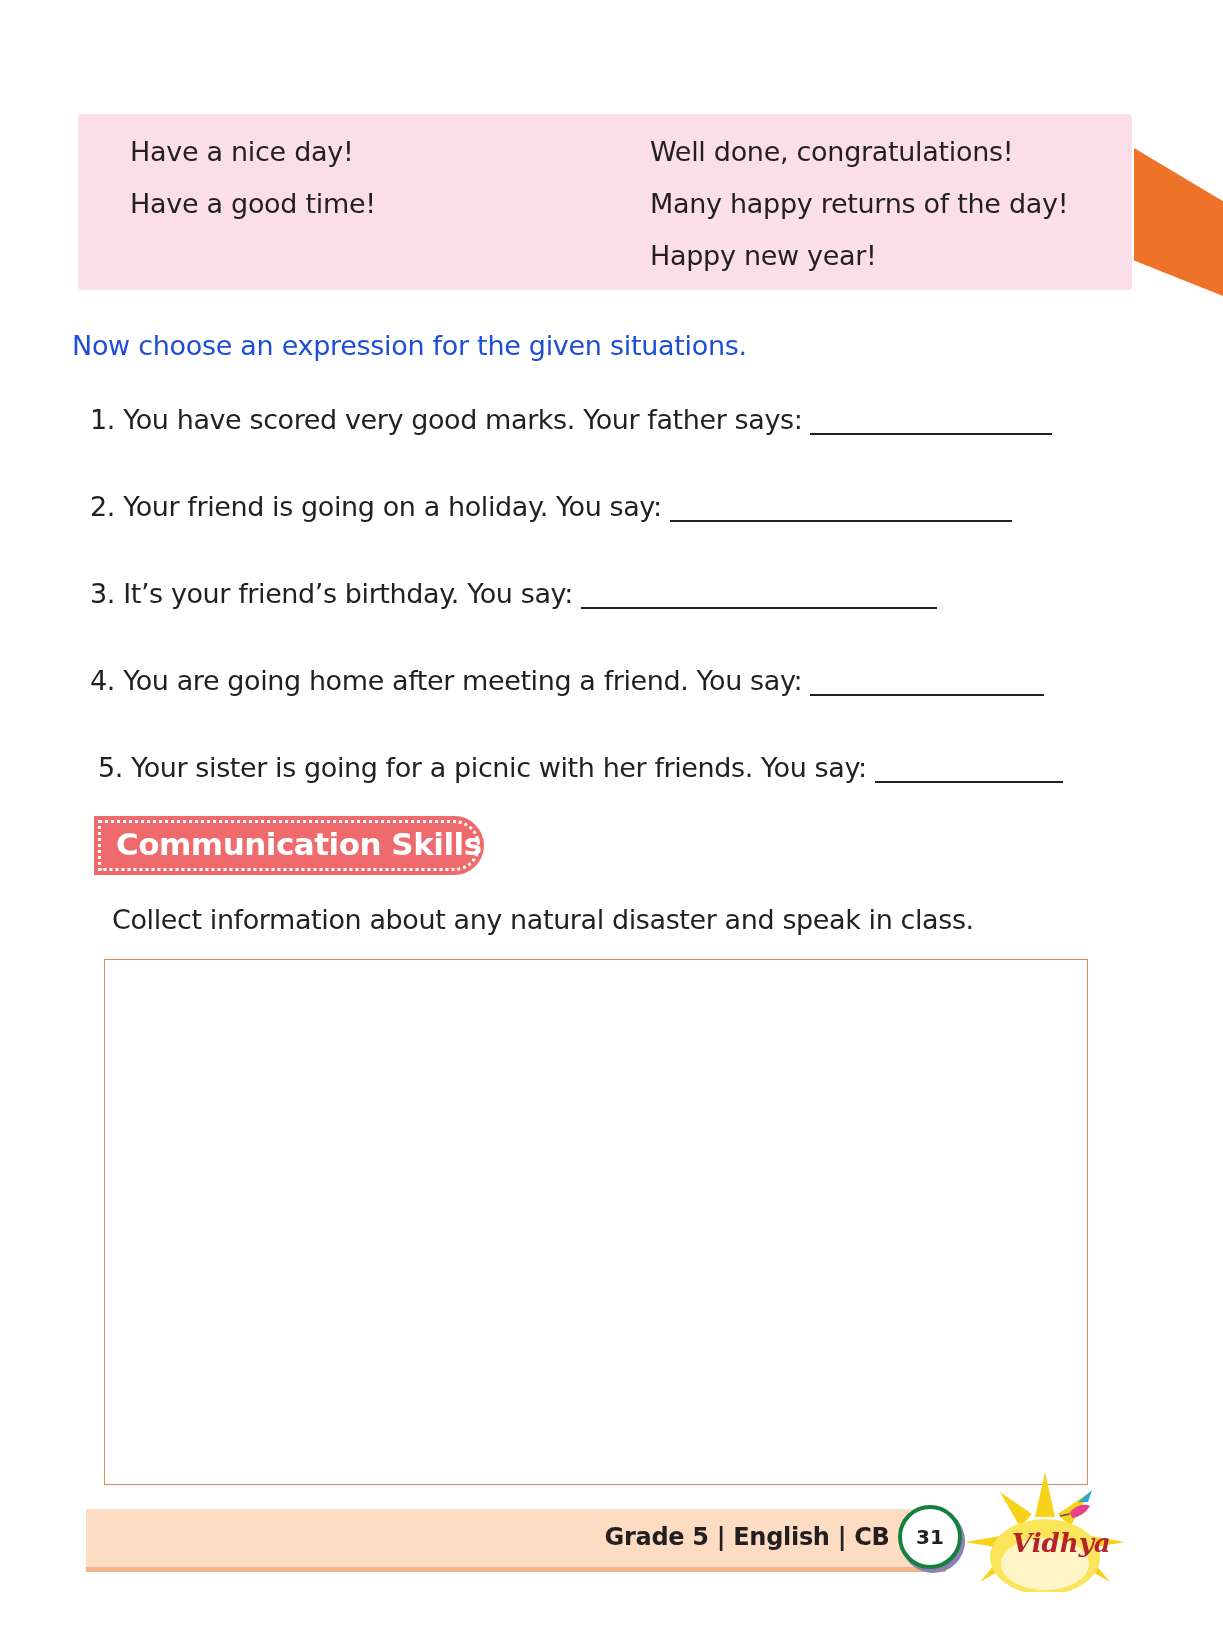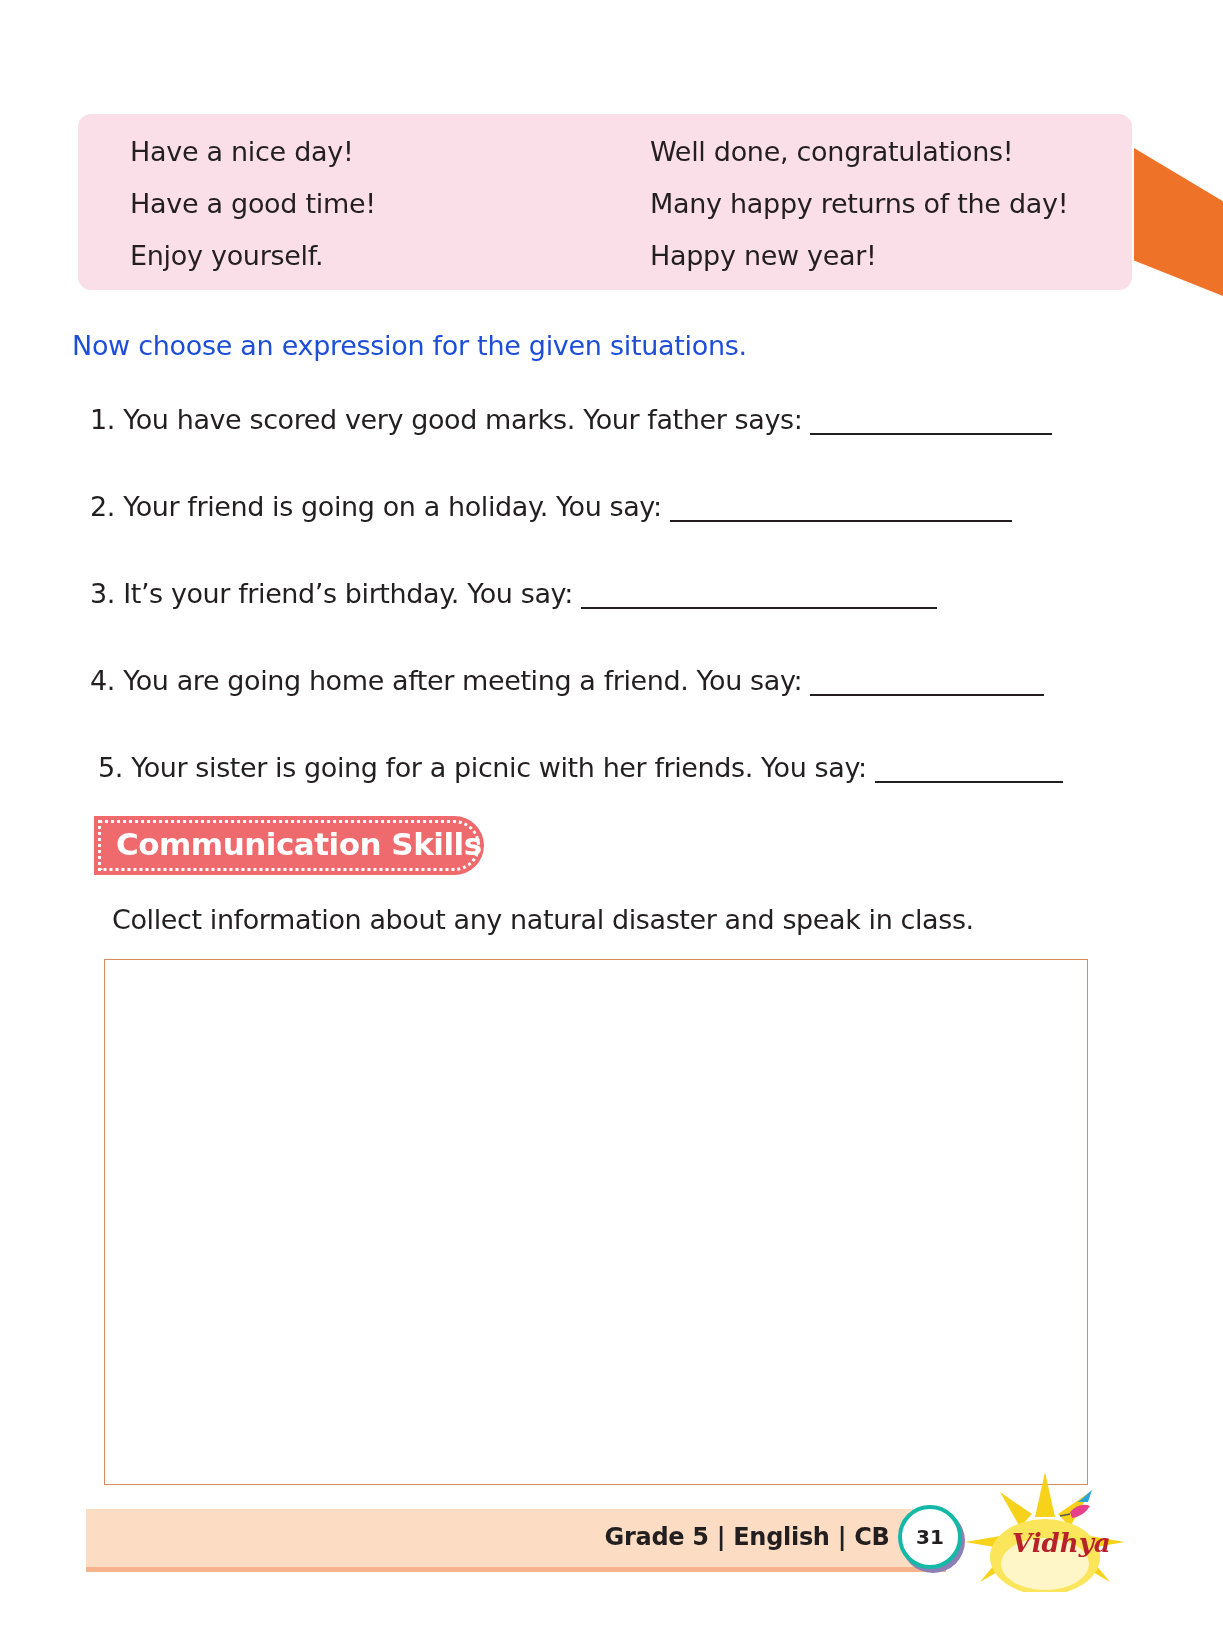--- a/index.html
+++ b/index.html
@@ -3,21 +3,21 @@
 <meta charset="utf-8">
 <style>
   html, body { margin: 0; padding: 0; }
   body {
     width: 1223px; height: 1625px; position: relative; overflow: hidden;
     background: #ffffff; color: #231f20;
     font-family: "DejaVu Sans", "Liberation Sans", sans-serif;
   }
   .expr-box {
     position: absolute; left: 78px; top: 114px; width: 1054px; height: 176px;
-    background: #fadfe8; border-radius: 13px;
+    background: #fadfe8; border-radius: 4px;
   }
   .expr-col { position: absolute; top: 12px; }
   .expr-col.left { left: 52px; }
   .expr-col.right { left: 572px; }
   .expr-item { font-size: 27px; line-height: 52px; white-space: nowrap; letter-spacing: -0.3px; }
   .corner-tab {
     position: absolute; left: 1134px; top: 148px; width: 89px; height: 148px;
     background: #ee7328;
     clip-path: polygon(0 0, 100% 36%, 100% 100%, 0 76%);
   }
@@ -52,38 +52,37 @@
   .footer-bar {
     position: absolute; left: 86px; top: 1509px; width: 860px; height: 58px;
     background: #fcdcc2; border-bottom: 5px solid #f7b48c;
   }
   .footer-text {
     position: absolute; right: 32px; top: 14px; font-size: 24px; font-weight: bold;
     color: #231f20; white-space: nowrap; letter-spacing: -0.3px;
   }
   .page-circle {
     position: absolute; left: 898px; top: 1505px; width: 56px; height: 56px; border-radius: 50%;
-    background: #ffffff; border: 4px solid #14b8a6; box-shadow: 3px 4px 0 #8c7fb5;
+    background: #ffffff; border: 4px solid #15803d; box-shadow: 3px 4px 0 #8c7fb5;
     display: flex; align-items: center; justify-content: center;
   }
   .page-number { font-size: 20px; font-weight: bold; color: #231f20; }
   .logo { position: absolute; left: 960px; top: 1472px; width: 170px; height: 120px; }
   .logo-text {
     position: absolute; left: 52px; top: 56px; font-family: "DejaVu Serif", serif;
     font-style: italic; font-weight: bold; font-size: 26px; color: #b7222a;
   }
 </style>
 </head>
 <body>
 
 <div class="expr-box">
   <div class="expr-col left">
     <div class="expr-item">Have a nice day!</div>
     <div class="expr-item">Have a good time!</div>
-    <div class="expr-item">Enjoy yourself.</div>
   </div>
   <div class="expr-col right">
     <div class="expr-item">Well done, congratulations!</div>
     <div class="expr-item">Many happy returns of the day!</div>
     <div class="expr-item">Happy new year!</div>
   </div>
 </div>
 
 <div class="corner-tab"></div>
 

